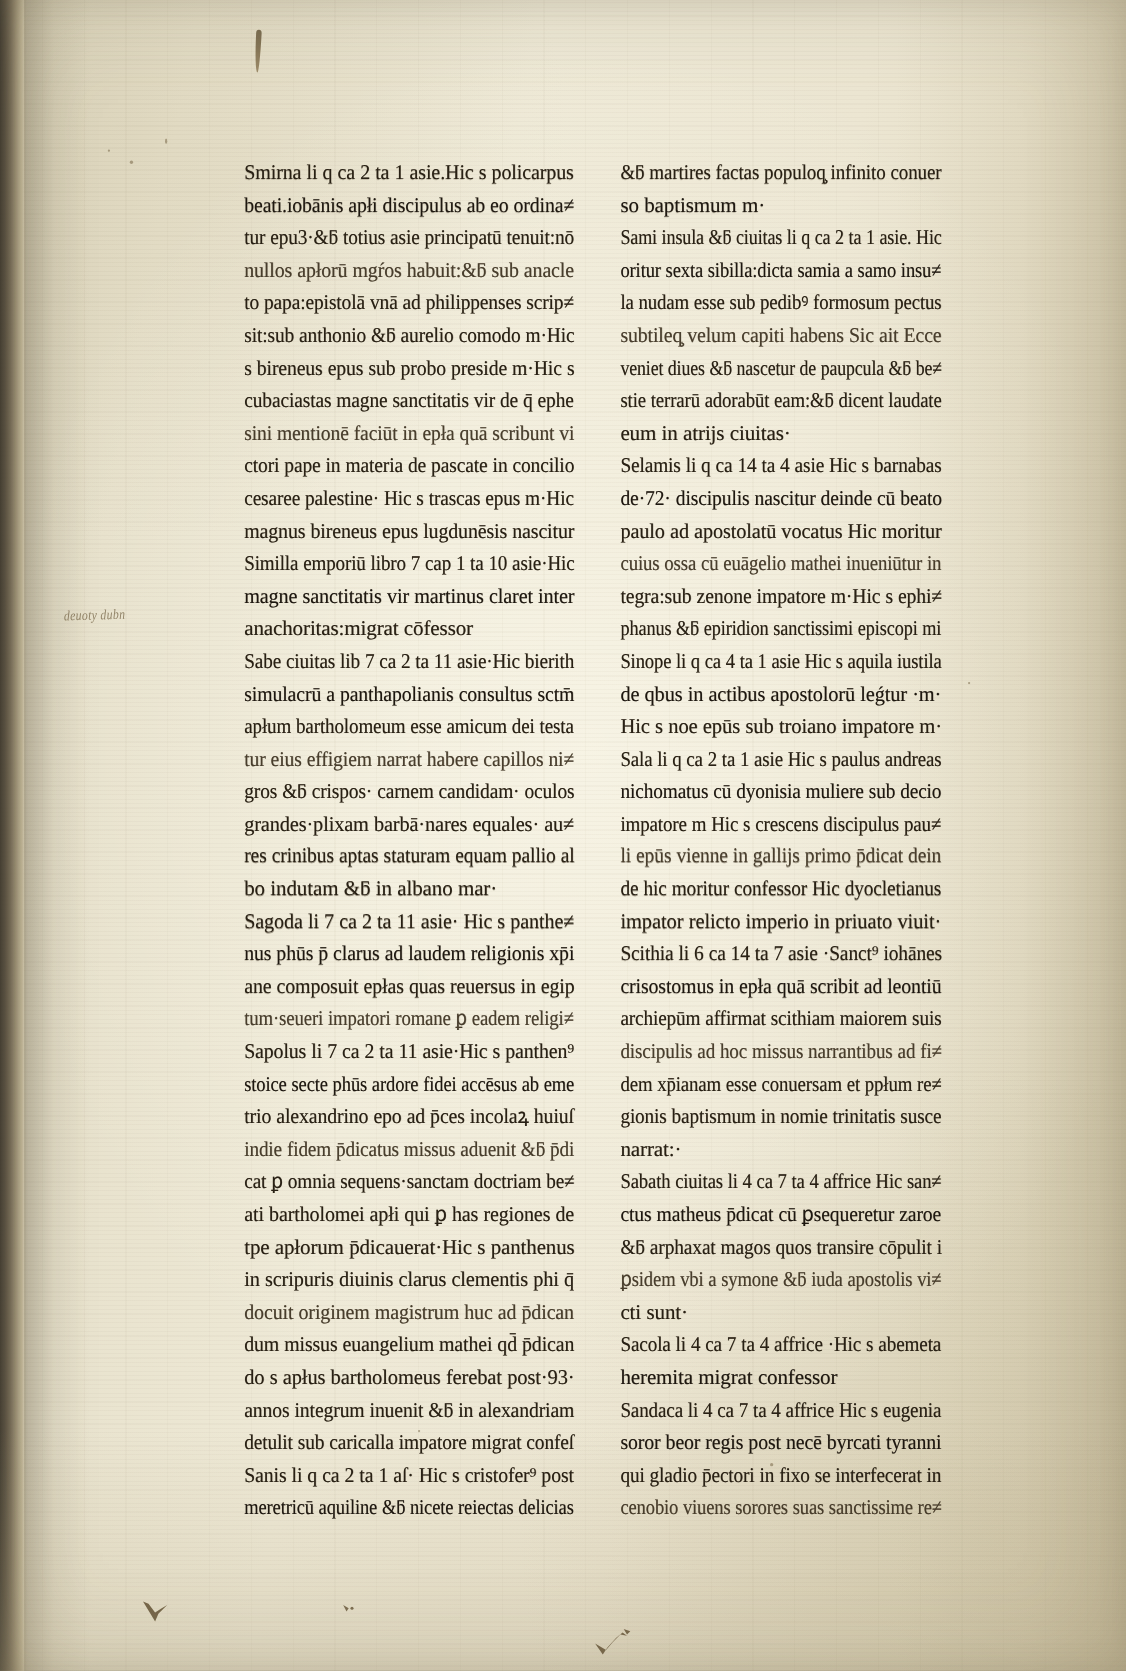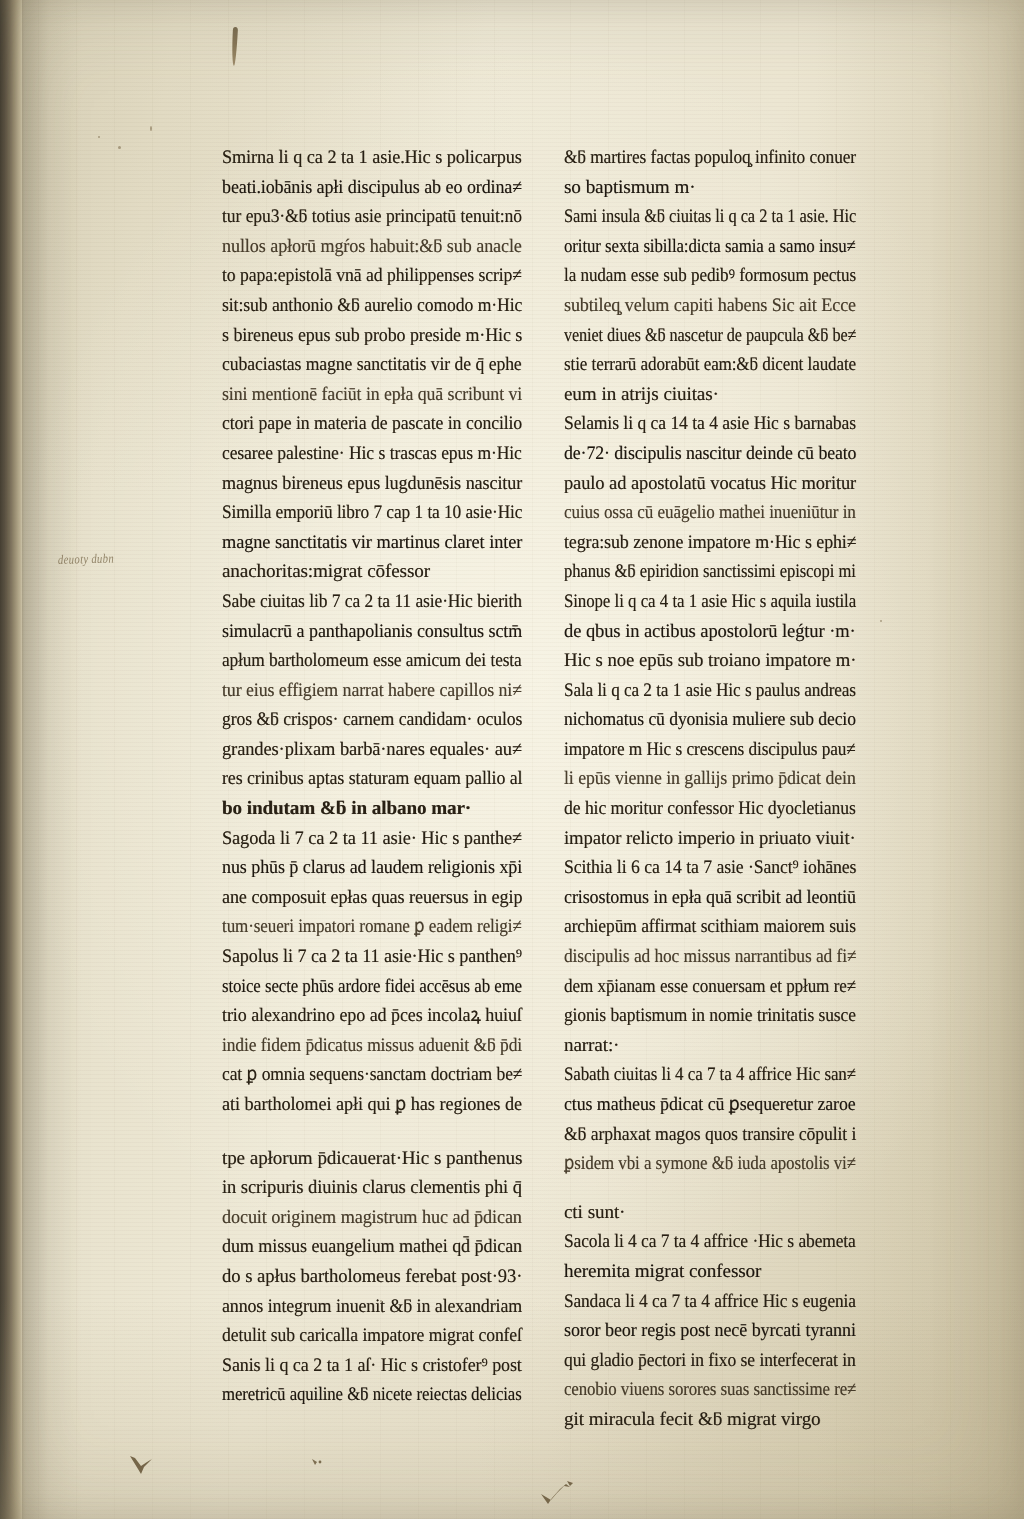--- a/index.html
+++ b/index.html
@@ -232,36 +232,36 @@
           <span class="line" style="transform: scaleX(1);">anachoritas:migrat cōfessor</span>
         </div>
         <div class="entry">
           <span class="line" style="transform: scaleX(0.9119);">Sabe ciuitas lib 7 ca 2 ta 11 asie·Hic bierith</span>
           <span class="line ink-heavy" style="transform: scaleX(0.9404);">simulacrū a panthapolianis consultus sctm̄</span>
           <span class="line" style="transform: scaleX(0.9036);">apłum bartholomeum esse amicum dei testa</span>
           <span class="line ink-light" style="transform: scaleX(0.9317);">tur eius effigiem narrat habere capillos ni≠</span>
           <span class="line" style="transform: scaleX(0.9231);">gros &amp;ƃ crispos· carnem candidam· oculos</span>
           <span class="line" style="transform: scaleX(0.9646);">grandes·plixam barbā·nares equales· au≠</span>
           <span class="line" style="transform: scaleX(0.9317);">res crinibus aptas staturam equam pallio al</span>
-          <span class="line" style="transform: scaleX(1); font-weight: bold;">bo indutam &amp;ƃ in albano mar·</span>
+          <span class="line" style="transform: scaleX(1);">bo indutam &amp;ƃ in albano mar·</span>
         </div>
         <div class="entry">
           <span class="line" style="transform: scaleX(0.9585);">Sagoda li 7 ca 2 ta 11 asie· Hic s panthe≠</span>
           <span class="line ink-heavy" style="transform: scaleX(0.9404);">nus phūs p̄ clarus ad laudem religionis xp̄i</span>
           <span class="line" style="transform: scaleX(0.9464);">ane composuit epłas quas reuersus in egip</span>
           <span class="line ink-light" style="transform: scaleX(0.8902);">tum·seueri impatori romane ꝑ eadem religi≠</span>
         </div>
         <div class="entry">
           <span class="line" style="transform: scaleX(0.9434);">Sapolus li 7 ca 2 ta 11 asie·Hic s panthen⁹</span>
           <span class="line ink-heavy" style="transform: scaleX(0.8798);">stoice secte phūs ardore fidei accēsus ab eme</span>
           <span class="line" style="transform: scaleX(0.9404);">trio alexandrino epo ad p̄ces incolaꝝ huiuſ</span>
           <span class="line ink-light" style="transform: scaleX(0.9119);">indie fidem p̄dicatus missus aduenit &amp;ƃ p̄di</span>
           <span class="line" style="transform: scaleX(0.9146);">cat ꝑ omnia sequens·sanctam doctriam be≠</span>
           <span class="line" style="transform: scaleX(0.9524);">ati bartholomei apłi qui ꝑ has regiones de</span>
-          <span class="line" style="transform: scaleX(0.9967); margin-top: 24px;">tpe apłorum p̄dicauerat·Hic s panthenus</span>
+          <span class="line" style="transform: scaleX(0.9967);">tpe apłorum p̄dicauerat·Hic s panthenus</span>
           <span class="line" style="transform: scaleX(0.9646);">in scripuris diuinis clarus clementis phi q̄</span>
           <span class="line ink-light" style="transform: scaleX(0.9494);">docuit originem magistrum huc ad p̄dican</span>
           <span class="line" style="transform: scaleX(0.9434);">dum missus euangelium mathei qd̄ p̄dican</span>
           <span class="line" style="transform: scaleX(0.974);">do s apłus bartholomeus ferebat post·93·</span>
           <span class="line" style="transform: scaleX(0.9346);">annos integrum inuenit &amp;ƃ in alexandriam</span>
           <span class="line" style="transform: scaleX(0.9202);">detulit sub caricalla impatore migrat confeſ</span>
         </div>
         <div class="entry">
           <span class="line" style="transform: scaleX(0.9404);">Sanis li q ca 2 ta 1 aſ· Hic s cristofer⁹ post</span>
           <span class="line ink-heavy" style="transform: scaleX(0.8772);">meretricū aquiline &amp;ƃ nicete reiectas delicias</span>
@@ -309,30 +309,29 @@
           <span class="line ink-light" style="transform: scaleX(0.9068);">discipulis ad hoc missus narrantibus ad fi≠</span>
           <span class="line" style="transform: scaleX(0.893);">dem xp̄ianam  esse conuersam et ppłum re≠</span>
           <span class="line" style="transform: scaleX(0.9125);">gionis baptismum in nomie trinitatis susce</span>
           <span class="line" style="transform: scaleX(1);">narrat:·</span>
         </div>
         <div class="entry">
           <span class="line" style="transform: scaleX(0.8848);">Sabath ciuitas li 4 ca 7 ta 4 affrice Hic san≠</span>
           <span class="line ink-heavy" style="transform: scaleX(0.9329);">ctus matheus p̄dicat cū ꝑsequeretur zaroe</span>
           <span class="line" style="transform: scaleX(0.9211);">&amp;ƃ arphaxat magos quos transire cōpulit i</span>
           <span class="line ink-light" style="transform: scaleX(0.8822);">ꝑsidem vbi a symone &amp;ƃ iuda apostolis vi≠</span>
-          <span class="line" style="transform: scaleX(1); margin-top: 19px;">cti sunt·</span>
+          <span class="line" style="transform: scaleX(1);">cti sunt·</span>
         </div>
         <div class="entry">
           <span class="line" style="transform: scaleX(0.9097);">Sacola li 4 ca 7 ta 4 affrice ·Hic s abemeta</span>
           <span class="line ink-heavy" style="transform: scaleX(1);">heremita migrat confessor</span>
         </div>
         <div class="entry">
           <span class="line" style="transform: scaleX(0.904);">Sandaca li 4 ca 7 ta 4 affrice Hic s  eugenia</span>
           <span class="line ink-heavy" style="transform: scaleX(0.9419);">soror beor regis post necē byrcati tyranni</span>
           <span class="line" style="transform: scaleX(0.9154);">qui gladio p̄ectori in fixo se interfecerat in</span>
           <span class="line ink-light" style="transform: scaleX(0.8795);">cenobio viuens sorores suas sanctissime re≠</span>
-          <span class="line" style="transform: scaleX(1);">git miracula fecit &amp;ƃ migrat virgo</span>
         </div>
       </div>
   </div>
 
   <div id="vignette"></div>
 </div>
 
 </body></html>

